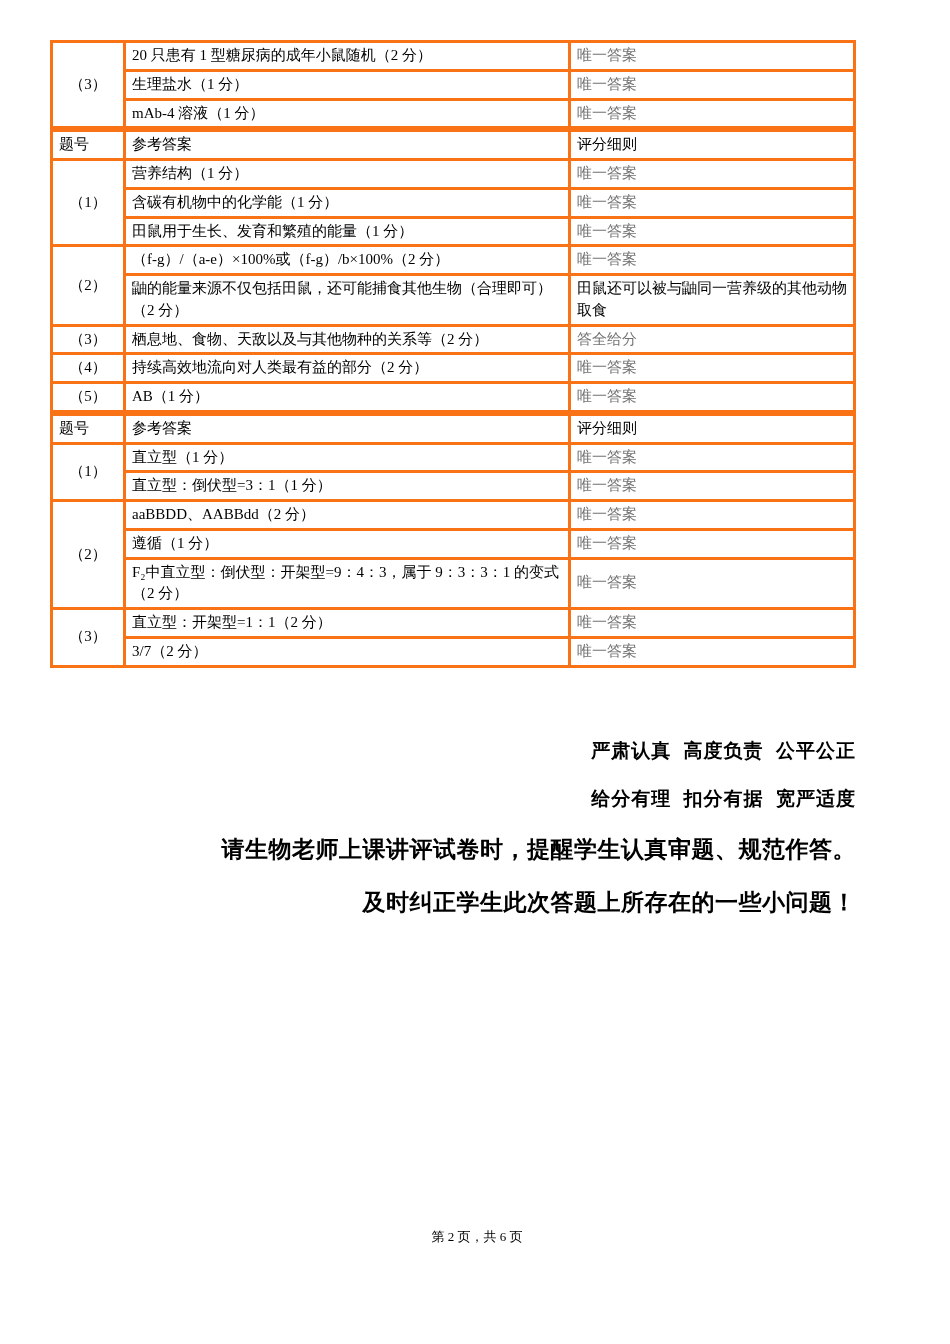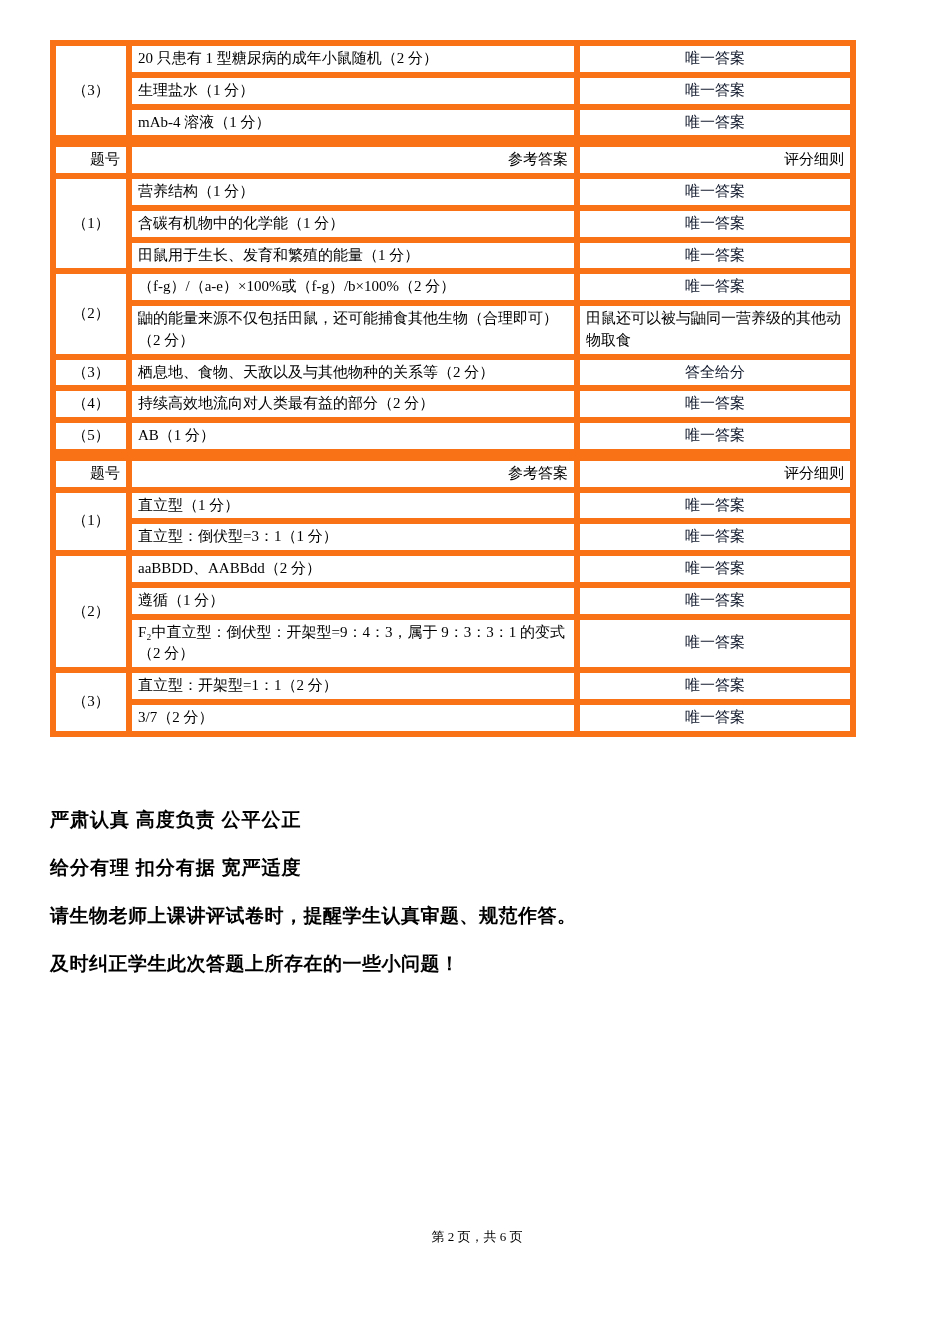--- a/index.html
+++ b/index.html
@@ -20,51 +20,52 @@
     left: 50px;
     top: 40px;
     width: 806px;
   }
   table.ans {
     border-collapse: collapse;
     width: 100%;
     table-layout: fixed;
   }
   table.ans td, table.ans th {
-    border: 6px solid #f97316;
+    border: 3px solid #f97316;
     padding: 2px 6px;
     font-size: 15px;
     line-height: 1.45;
     vertical-align: middle;
     font-weight: normal;
   }
   .col-num { width: 58px; text-align: center; }
   .col-ans { width: 430px; }
   .col-rule { width: auto; }
-  .hdr td { text-align: right; font-size: 15px; }
-  .red { color: #0f172a; font-weight: bold; text-align: center; }
+  .hdr td { text-align: left; font-size: 15px; }
+  .red { color: #737373; font-weight: bold; }
   .rule-cell { padding-left: 8px; }
   .sec-label {
     font-size: 15px;
     margin: 6px 0 3px 4px;
     line-height: 1.4;
   }
   .slogan-block {
     margin-top: 70px;
-    text-align: left;
+    text-align: right;
+    font-family: Liberation Mono, monospace;
   }
   .slogan1, .slogan2 {
     font-weight: bold;
     font-size: 19px;
     letter-spacing: 1px;
     margin-bottom: 22px;
   }
   .slogan3, .slogan4 {
     font-weight: bold;
-    font-size: 19px;
+    font-size: 23px;
     letter-spacing: 0.5px;
     margin-bottom: 22px;
   }
   .footer {
     position: absolute;
     left: 4px;
     right: 0;
     top: 1228px;
     text-align: center;
     font-size: 13px;

